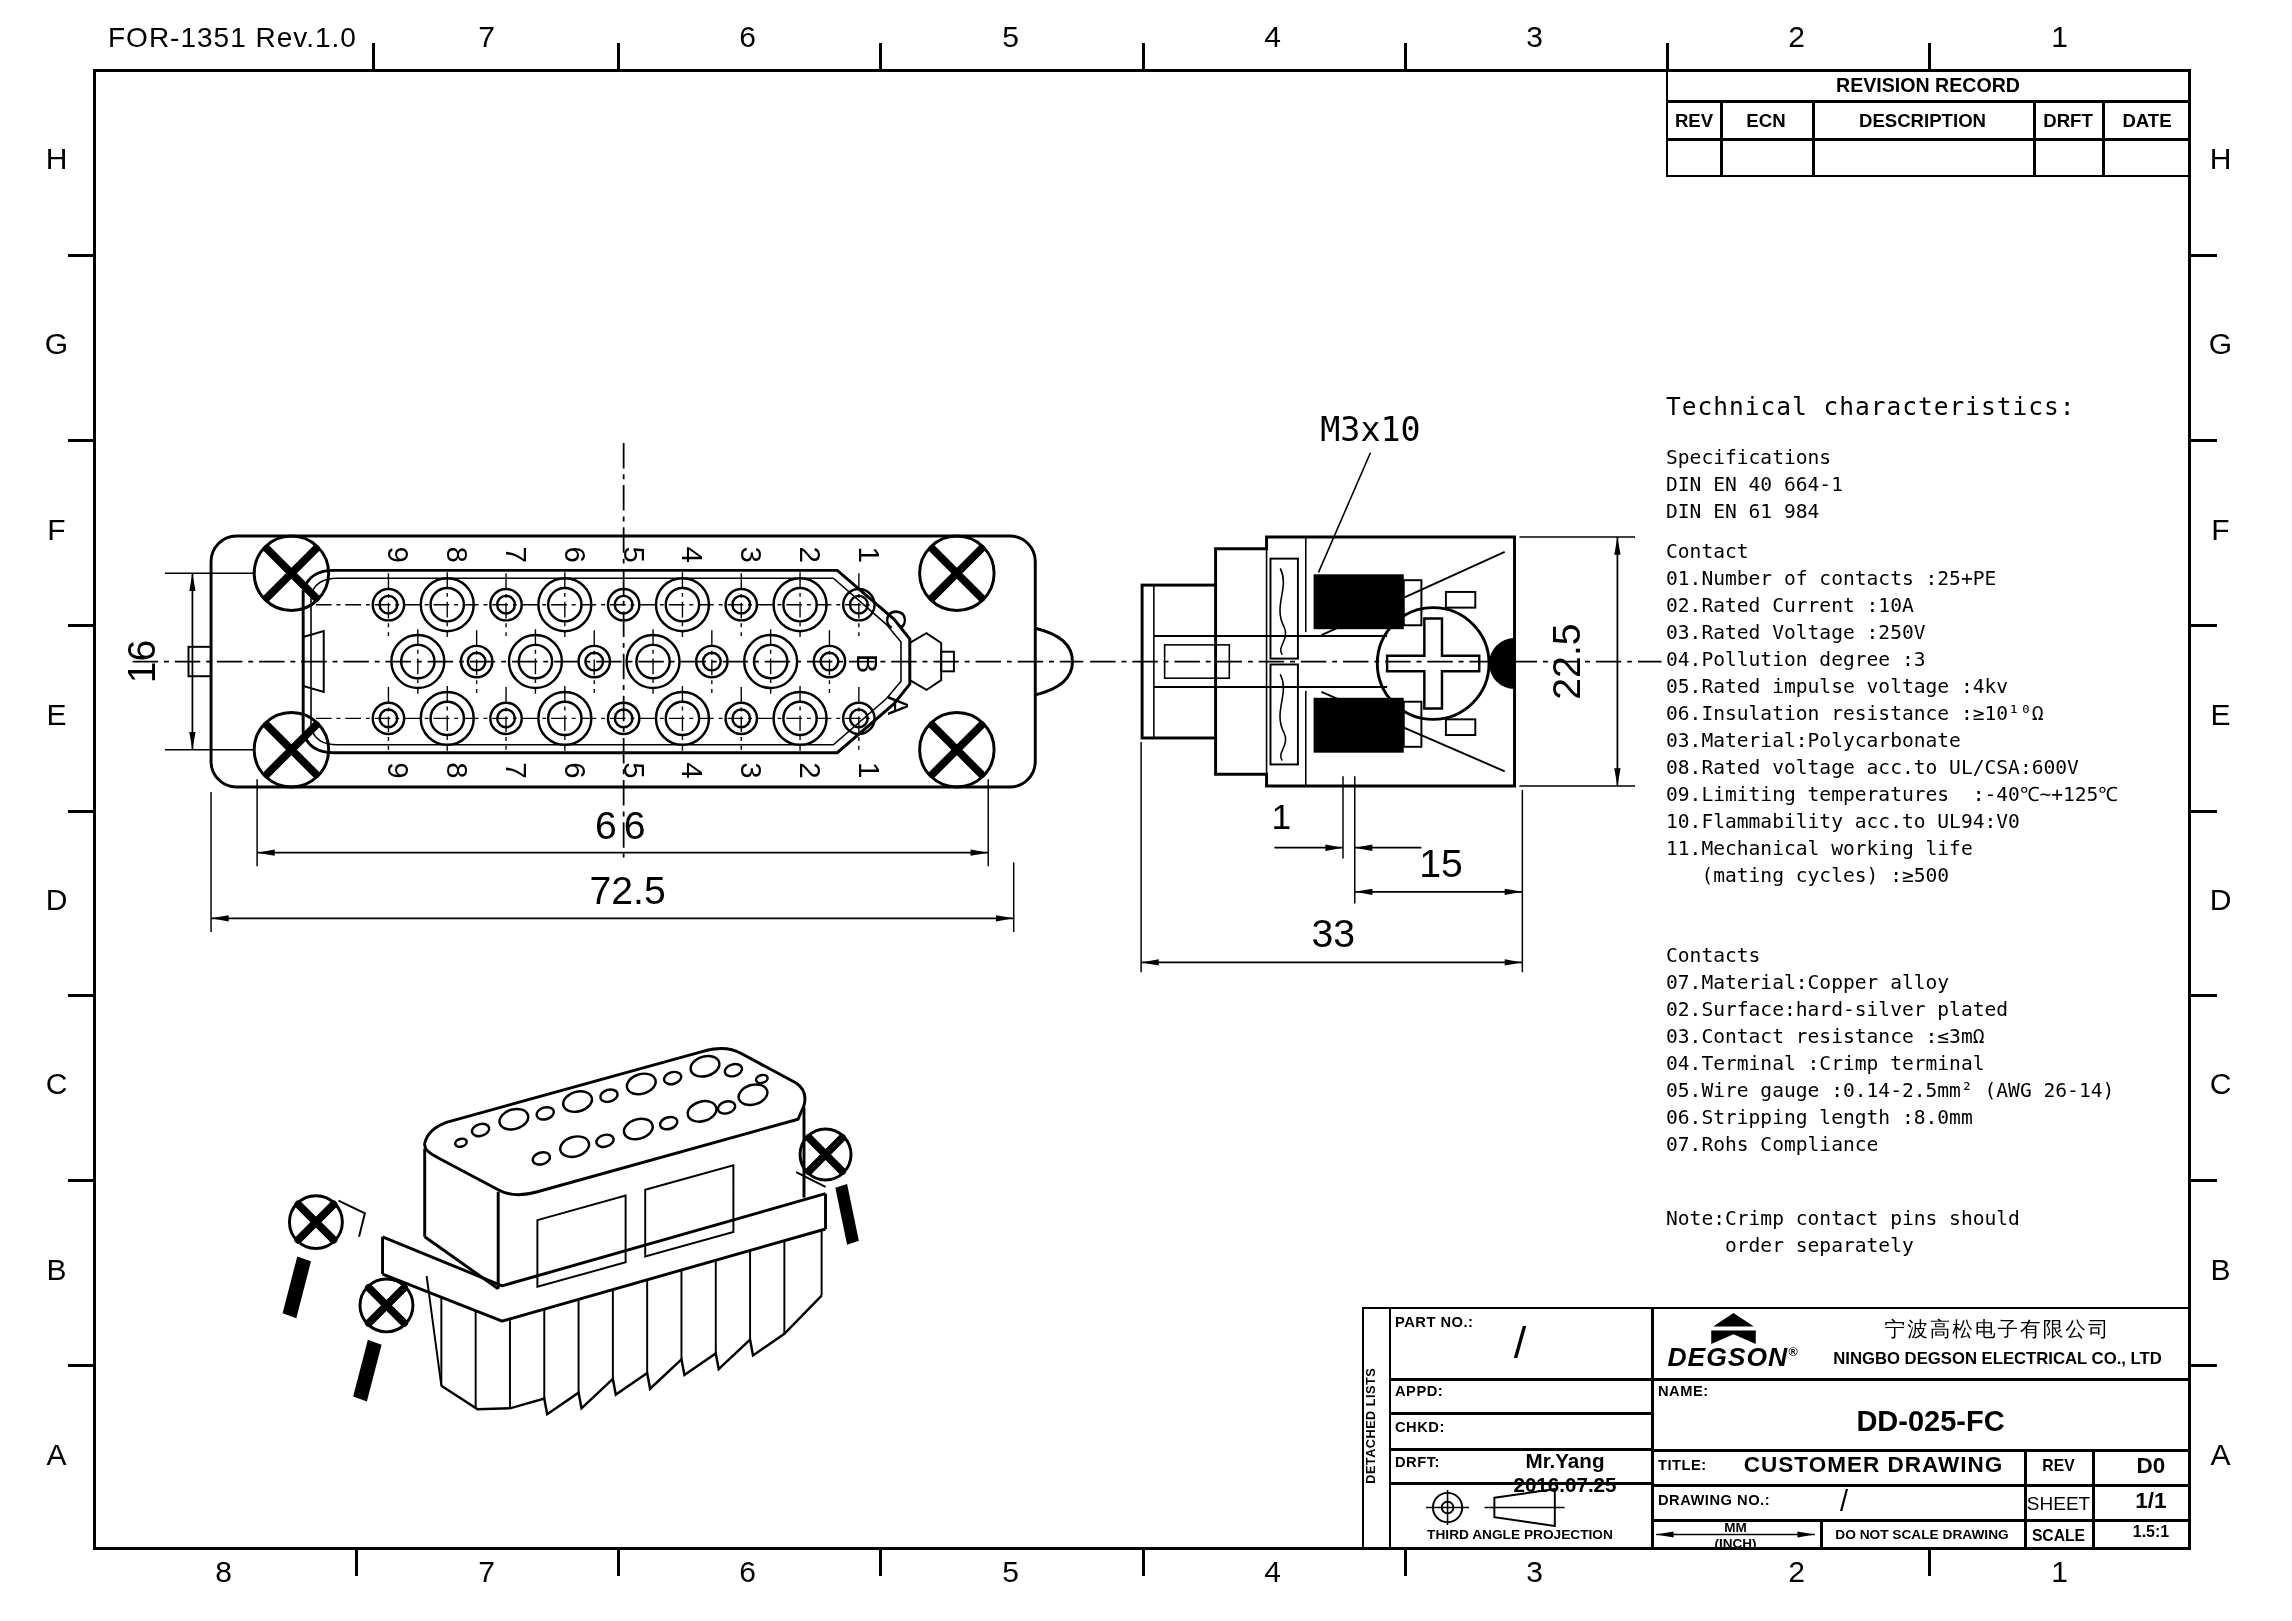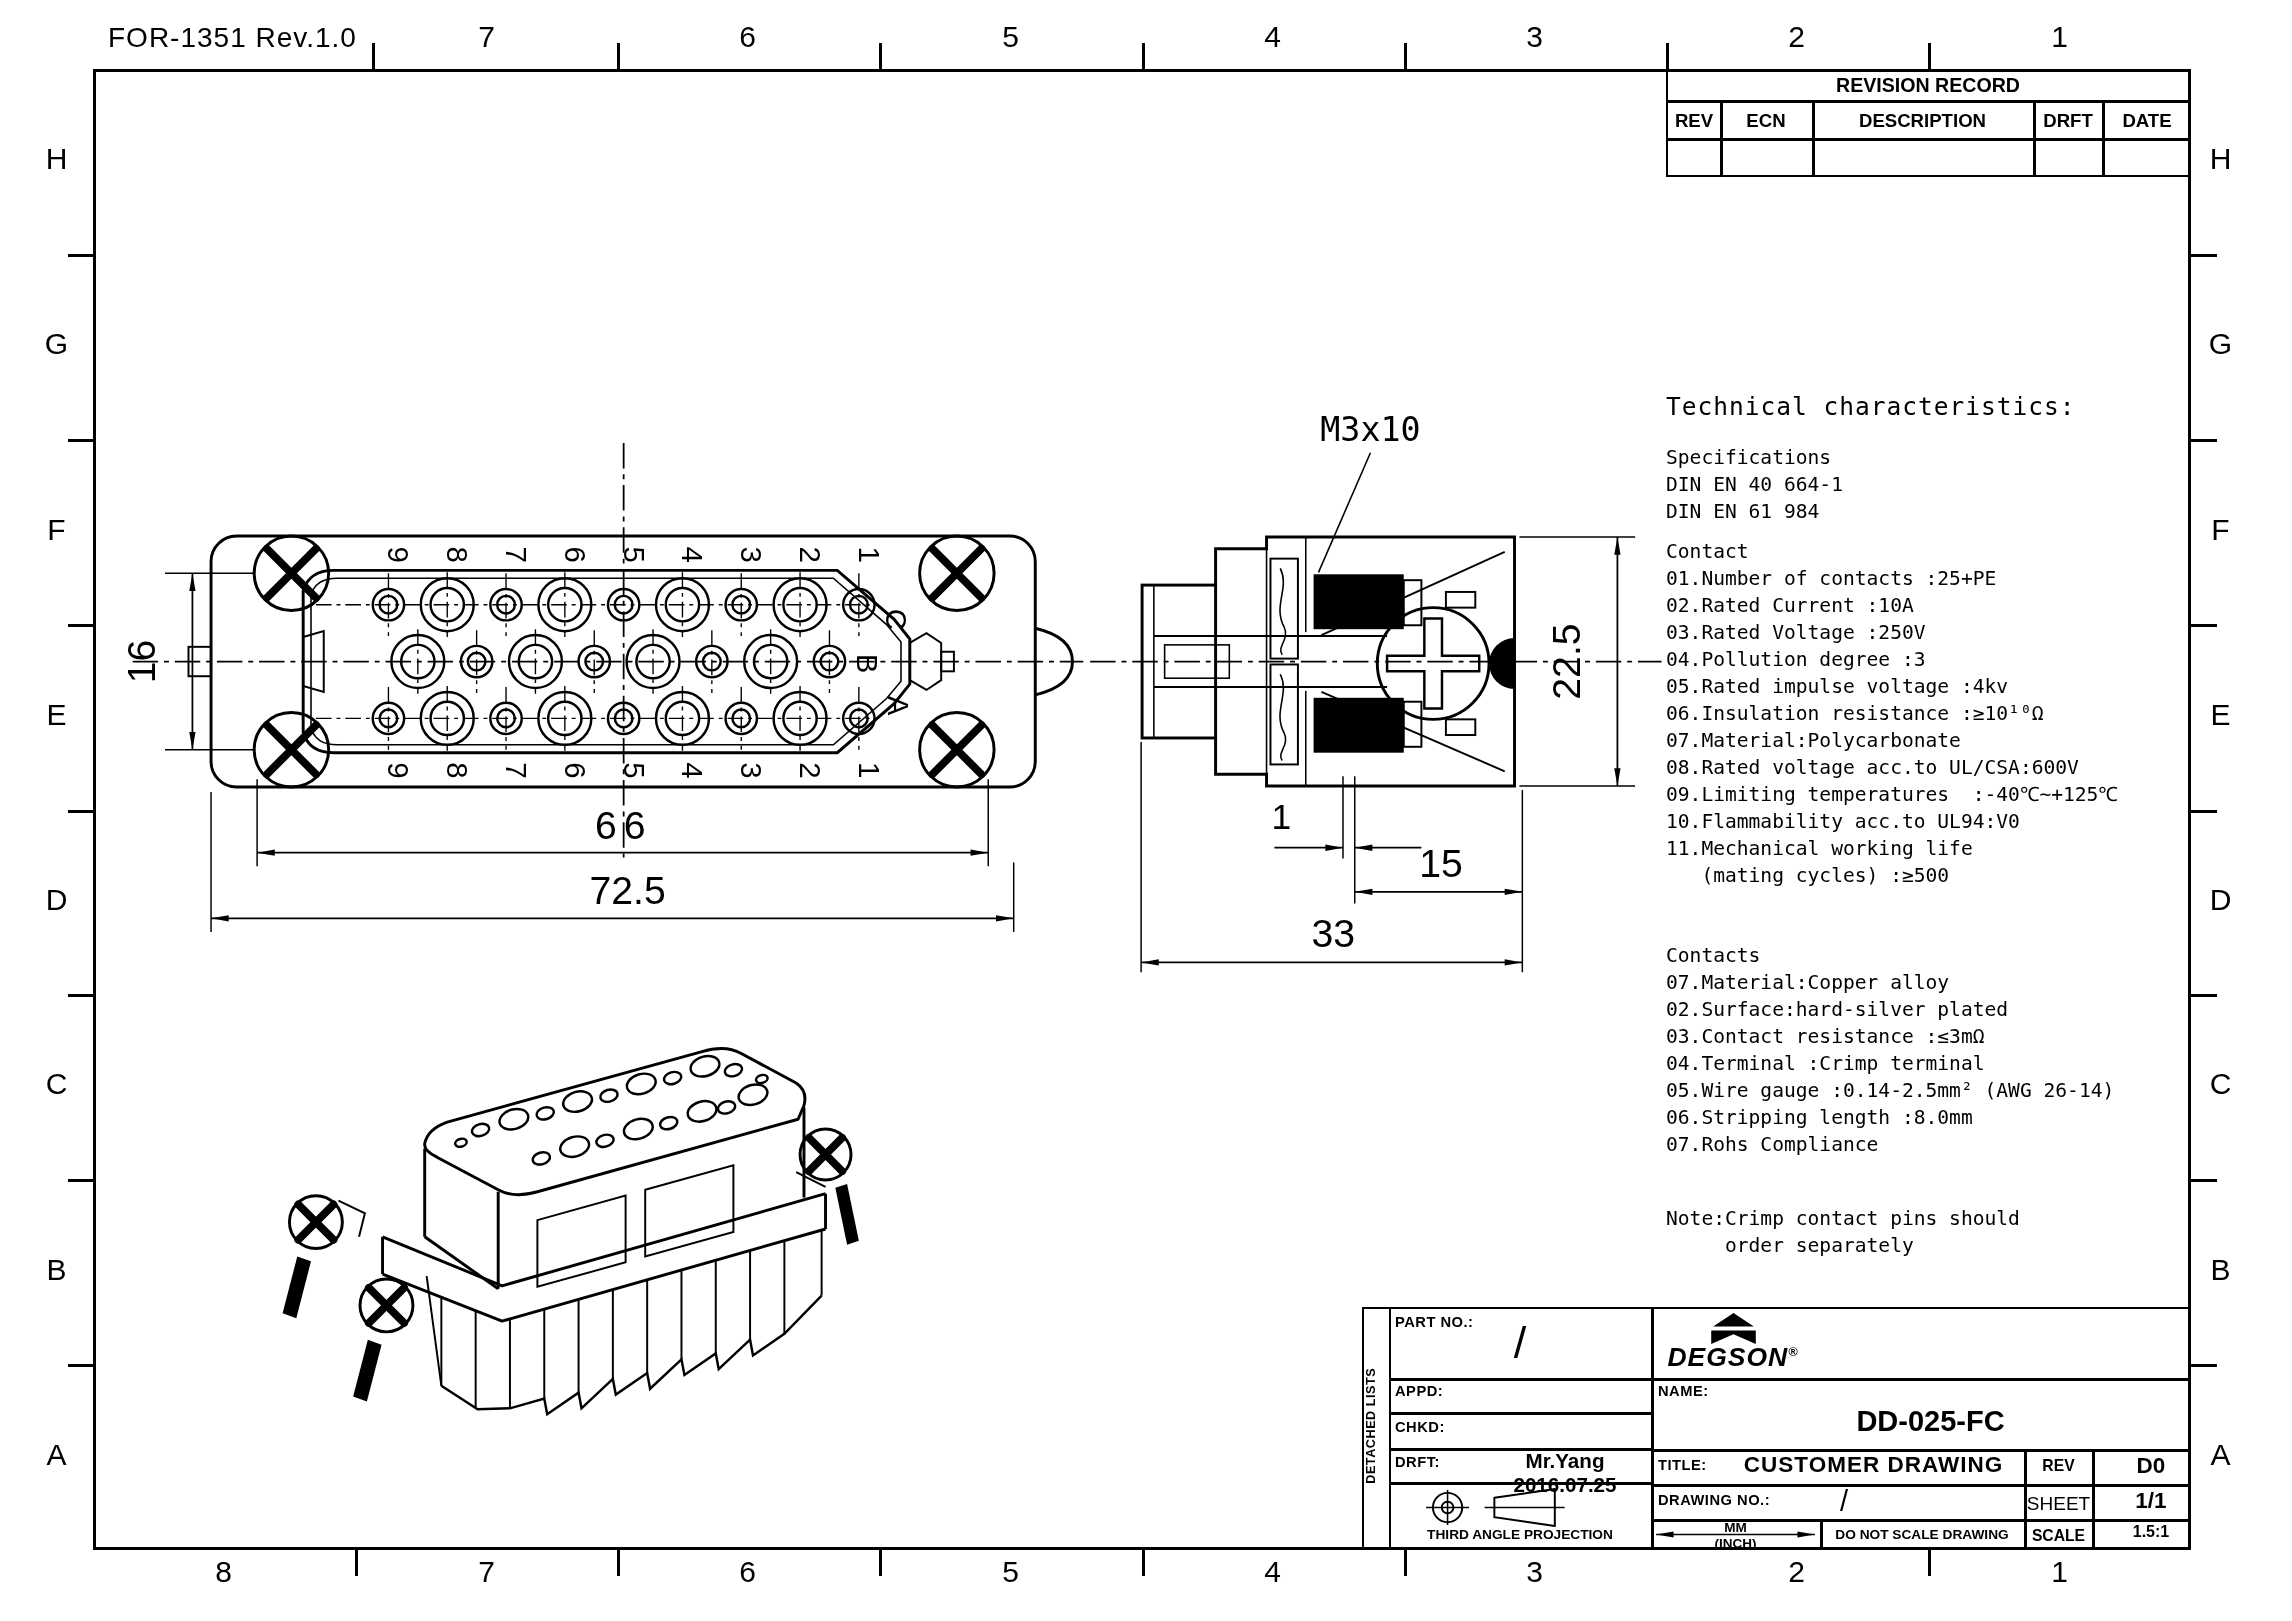--- a/index.html
+++ b/index.html
@@ -130,21 +130,21 @@
   <div class="tline">DIN EN 61 984</div>
 </div>
 <div class="abs" style="left:1666px;top:538px">
   <div class="tline">Contact</div>
   <div class="tline">01.Number of contacts :25+PE</div>
   <div class="tline">02.Rated Current :10A</div>
   <div class="tline">03.Rated Voltage :250V</div>
   <div class="tline">04.Pollution degree :3</div>
   <div class="tline">05.Rated impulse voltage :4kv</div>
   <div class="tline">06.Insulation resistance :≥10¹⁰Ω</div>
-  <div class="tline">07.Material:Polycarbonate</div>
+  <div class="tline">03.Material:Polycarbonate</div>
   <div class="tline">08.Rated voltage acc.to UL/CSA:600V</div>
   <div class="tline">09.Limiting temperatures  :-40℃~+125℃</div>
   <div class="tline">10.Flammability acc.to UL94:V0</div>
   <div class="tline">11.Mechanical working life</div>
   <div class="tline">   (mating cycles) :≥500</div>
 </div>
 <div class="abs" style="left:1666px;top:942px">
   <div class="tline">Contacts</div>
   <div class="tline">07.Material:Copper alloy</div>
   <div class="tline">02.Surface:hard-silver plated</div>
@@ -479,20 +479,24 @@
   </svg>
   <div class="abs ctr" style="left:24.5px;top:218px;width:263px;font-size:13.7px;font-weight:bold">THIRD ANGLE PROJECTION</div>
 
   <svg class="abs" style="left:343px;top:3.9px" width="53" height="31" viewBox="0 0 54 32">
     <path d="M27,0 L48,14 L6,14 Z" fill="#000"></path>
     <path d="M4,18 L50,18 L50,32 L27,22 L4,32 Z" fill="#000"></path>
   </svg>
   <div class="abs" style="left:287px;top:33px;width:164px;text-align:center;font-size:26.5px;font-weight:bold;font-style:italic;letter-spacing:1px">
     <span>DEGSON</span><sup style="font-size:12.7px">®</sup>
   </div>
+  <div class="abs" style="left:451px;top:5.9px;width:365px;text-align:center">
+    <div style="font-size:20.6px;letter-spacing:2px">宁波高松电子有限公司</div>
+    <div style="font-size:16.7px;font-weight:bold;margin-top:5.9px">NINGBO DEGSON ELECTRICAL CO., LTD</div>
+  </div>
 
   <div class="lab" style="left:294px;top:74px">NAME:</div>
   <div class="abs ctr big" style="left:287px;top:96px;width:535px;font-size:29px">DD-025-FC</div>
 
   <div class="lab" style="left:294px;top:148px">TITLE:</div>
   <div class="abs ctr big" style="left:338px;top:143px;width:319px;font-size:22.5px;letter-spacing:1px">CUSTOMER DRAWING</div>
   <div class="abs ctr" style="left:660px;top:148px;width:69px;font-size:15.7px;font-weight:bold">REV</div>
   <div class="abs ctr big" style="left:728px;top:144px;width:94px;font-size:22.5px">D0</div>
 
   <div class="lab" style="left:294px;top:183px">DRAWING NO.:</div>

